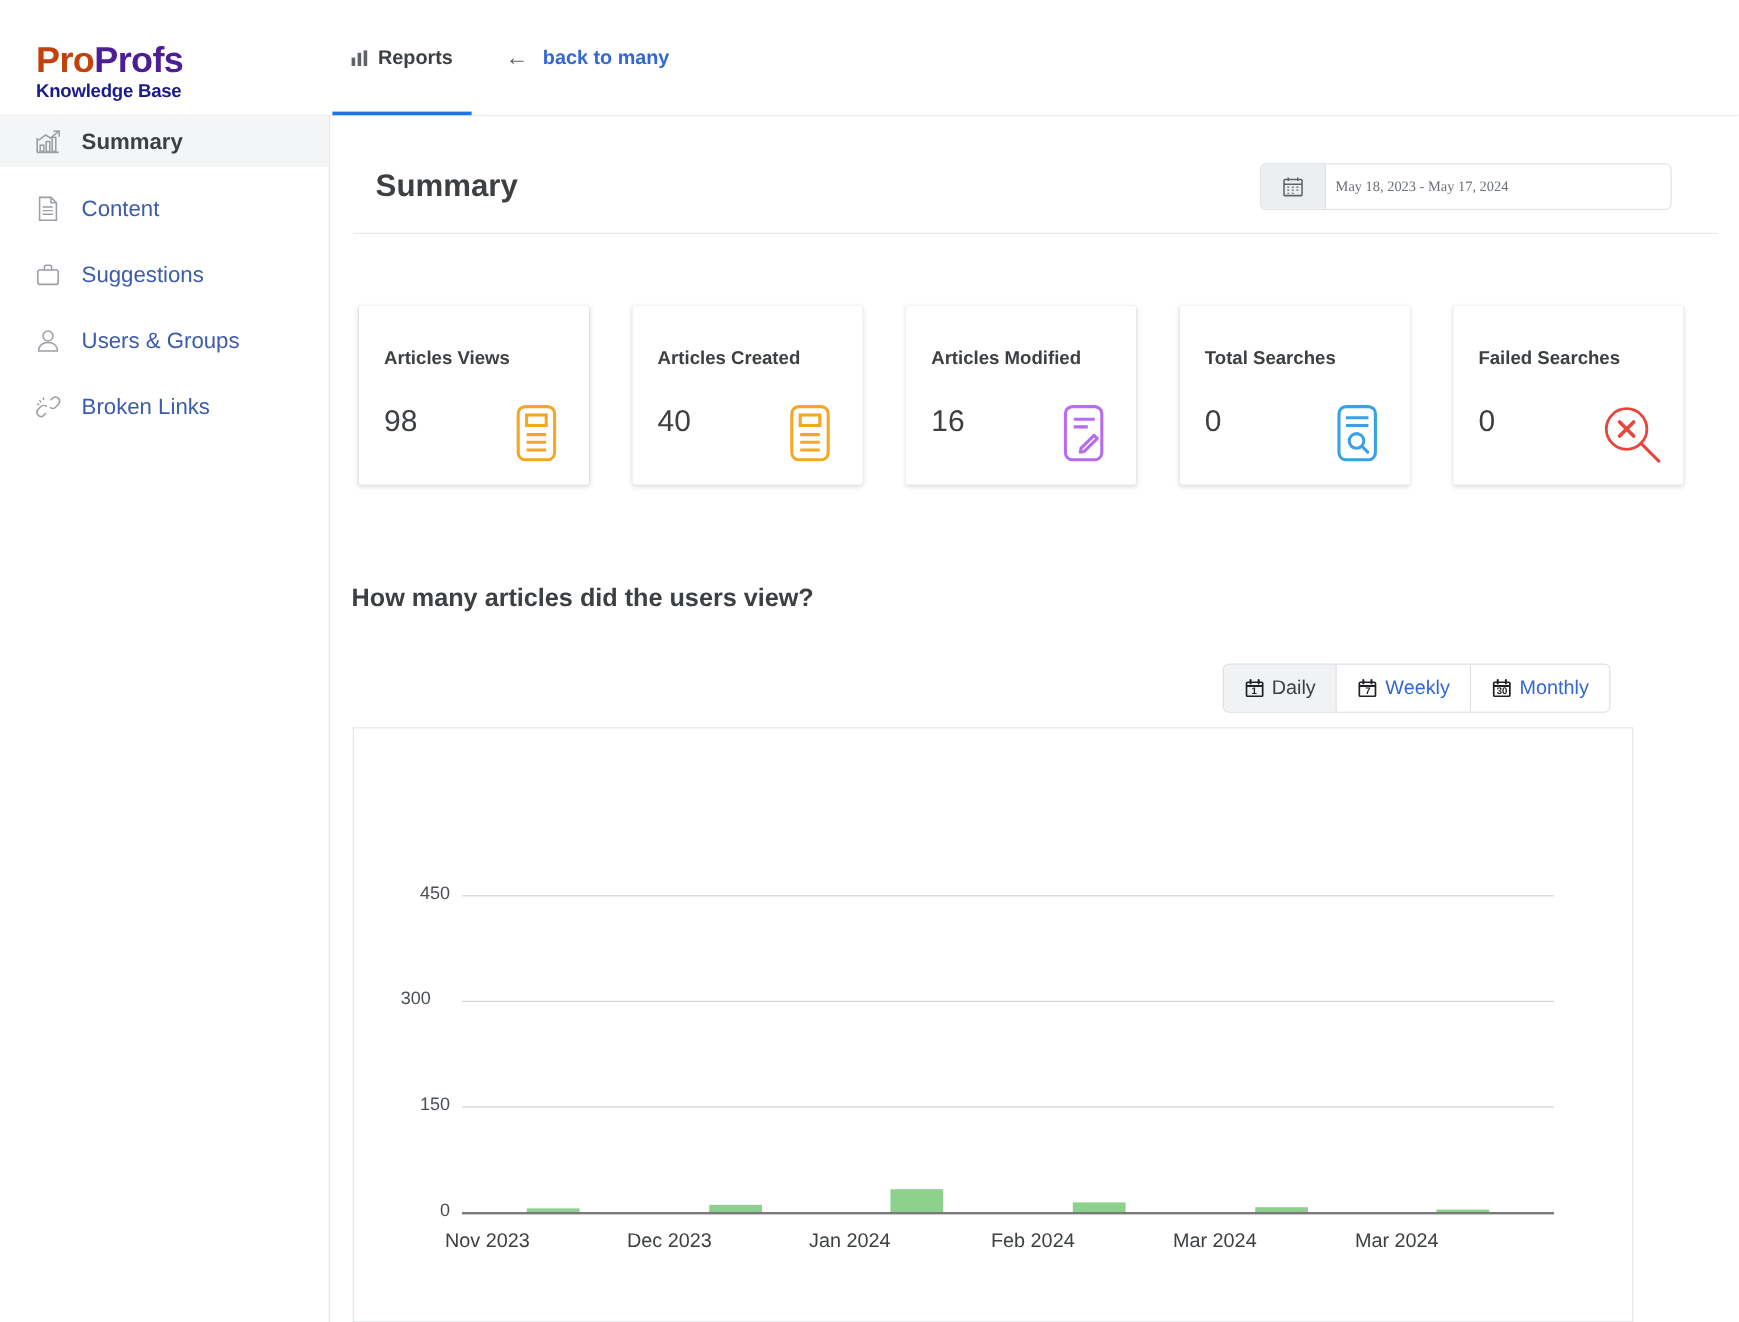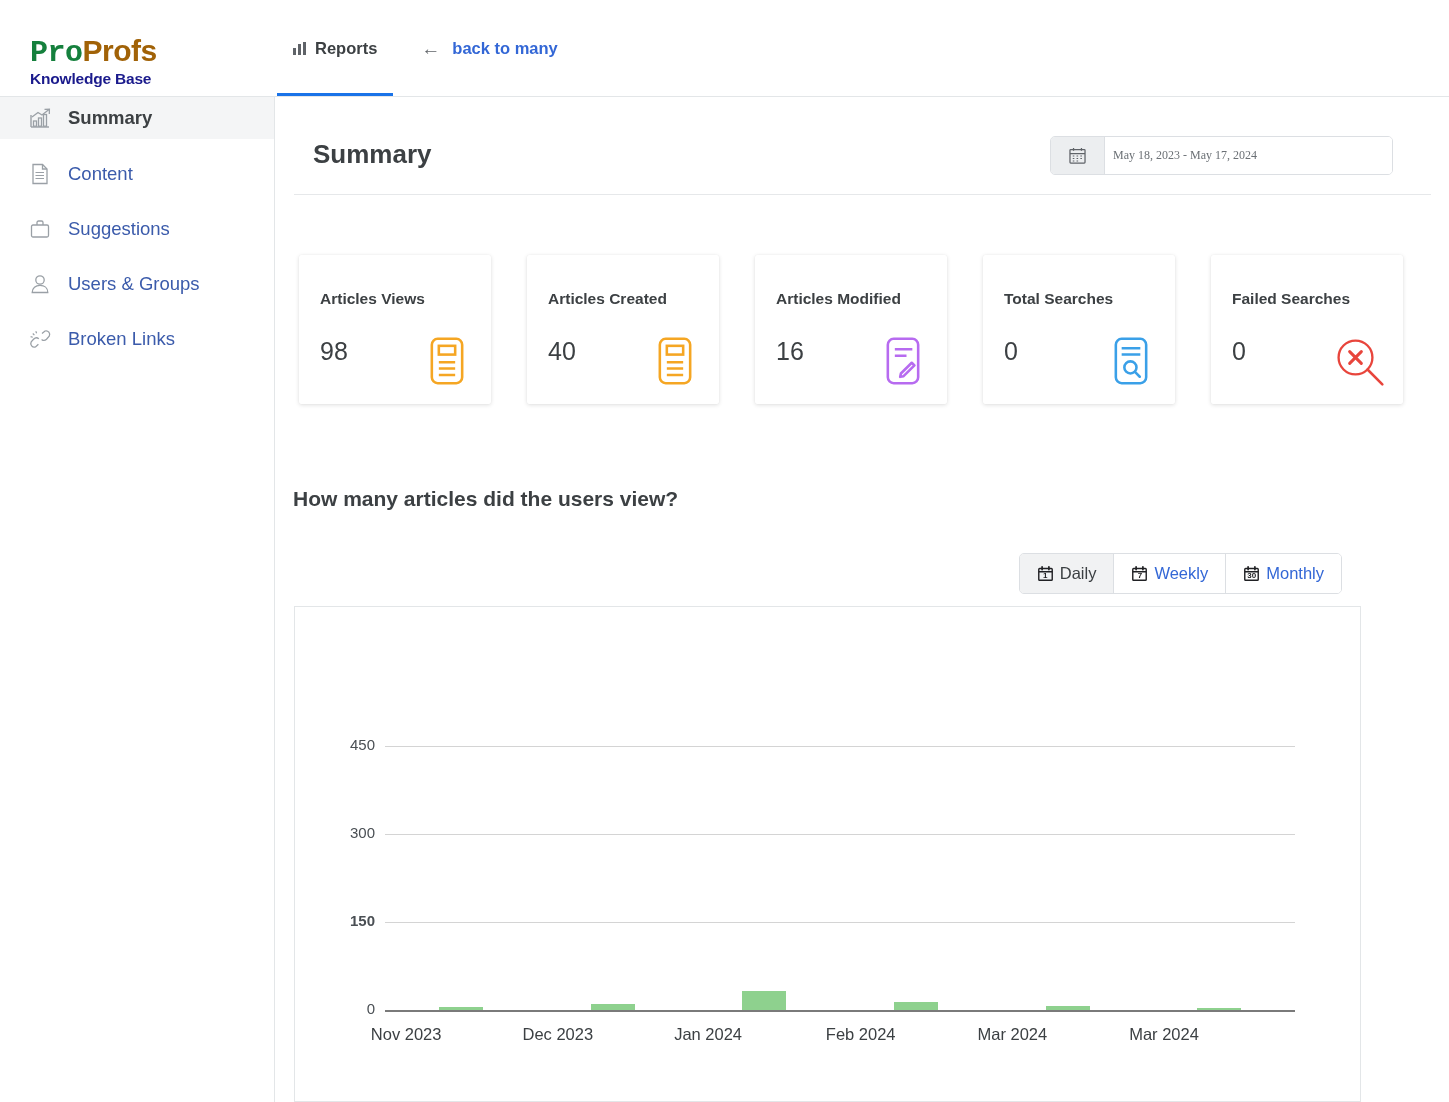--- a/index.html
+++ b/index.html
@@ -17,22 +17,22 @@
     background: #fff; border-bottom: 1px solid #e3e6e8;
   }
   .logo-wrap {
     position: absolute; left: 30px; top: 36px; width: 220px;
     line-height: 1;
   }
   .logo-main {
     font-size: 30px; font-weight: bold; letter-spacing: -0.5px;
     font-family: "Liberation Sans", sans-serif;
   }
-  .logo-pro  { color: #15803d; font-family: Liberation Mono, monospace; }
-  .logo-profs{ color: #a16207; text-align: right; }
+  .logo-pro  { color: #c2410c; }
+  .logo-profs{ color: #4c1d95; text-align: right; }
   .logo-sub {
     font-size: 15.5px; font-weight: bold; color: #1a1a8c;
     margin-top: 3px; letter-spacing: -0.2px;
   }
 
   .tabs { position: absolute; left: 277px; top: 0; height: 96px; display: flex; align-items: flex-end; }
   .tab {
     position: relative; height: 96px; display: flex; align-items: center; gap: 9px;
     padding: 0 16px; margin-right: 28px; cursor: pointer;
   }
@@ -338,23 +338,23 @@
         <span class="cal-num">30</span>
       </span>
       <span>Monthly</span>
     </div>
   </div>
 
   <div class="chart-box">
     <div class="plot" id="plot">
         <div class="ylab" style="left: 20px; top: 393px;">0</div>
         <div class="gridline" style="left: 90px; width: 910px; top: 314.837px;"></div>
-        <div class="ylab" style="left: 20px; top: 304.837px; font-weight: bold;">150</div>
+        <div class="ylab" style="left: 20px; top: 304.837px;">150</div>
         <div class="gridline" style="left: 90px; width: 910px; top: 226.673px;"></div>
-        <div class="ylab" style="left: 20px; top: 216.673px;">300</div>
+        <div class="ylab" style="left: 4px; top: 216.673px;">300</div>
         <div class="gridline" style="left: 90px; width: 910px; top: 138.51px;"></div>
         <div class="ylab" style="left: 20px; top: 128.51px;">450</div>
         <div class="axisline" style="left: 90px; width: 910px; top: 403px;"></div>
         <div class="bar" title="Nov 2023: 5" style="left: 143.833px; width: 44px; height: 2.93878px; top: 400.061px; background: rgb(142, 209, 142);"></div>
         <div class="xlab" style="left: 75.8333px; width: 180px; top: 418px;">Nov 2023</div>
         <div class="bar" title="Dec 2023: 11" style="left: 295.5px; width: 44px; height: 6.46531px; top: 396.535px; background: rgb(142, 209, 142);"></div>
         <div class="xlab" style="left: 227.5px; width: 180px; top: 418px;">Dec 2023</div>
         <div class="bar" title="Jan 2024: 33" style="left: 447.167px; width: 44px; height: 19.3959px; top: 383.604px; background: rgb(142, 209, 142);"></div>
         <div class="xlab" style="left: 379.167px; width: 180px; top: 418px;">Jan 2024</div>
         <div class="bar" title="Feb 2024: 13" style="left: 598.833px; width: 44px; height: 7.64082px; top: 395.359px; background: rgb(142, 209, 142);"></div>

